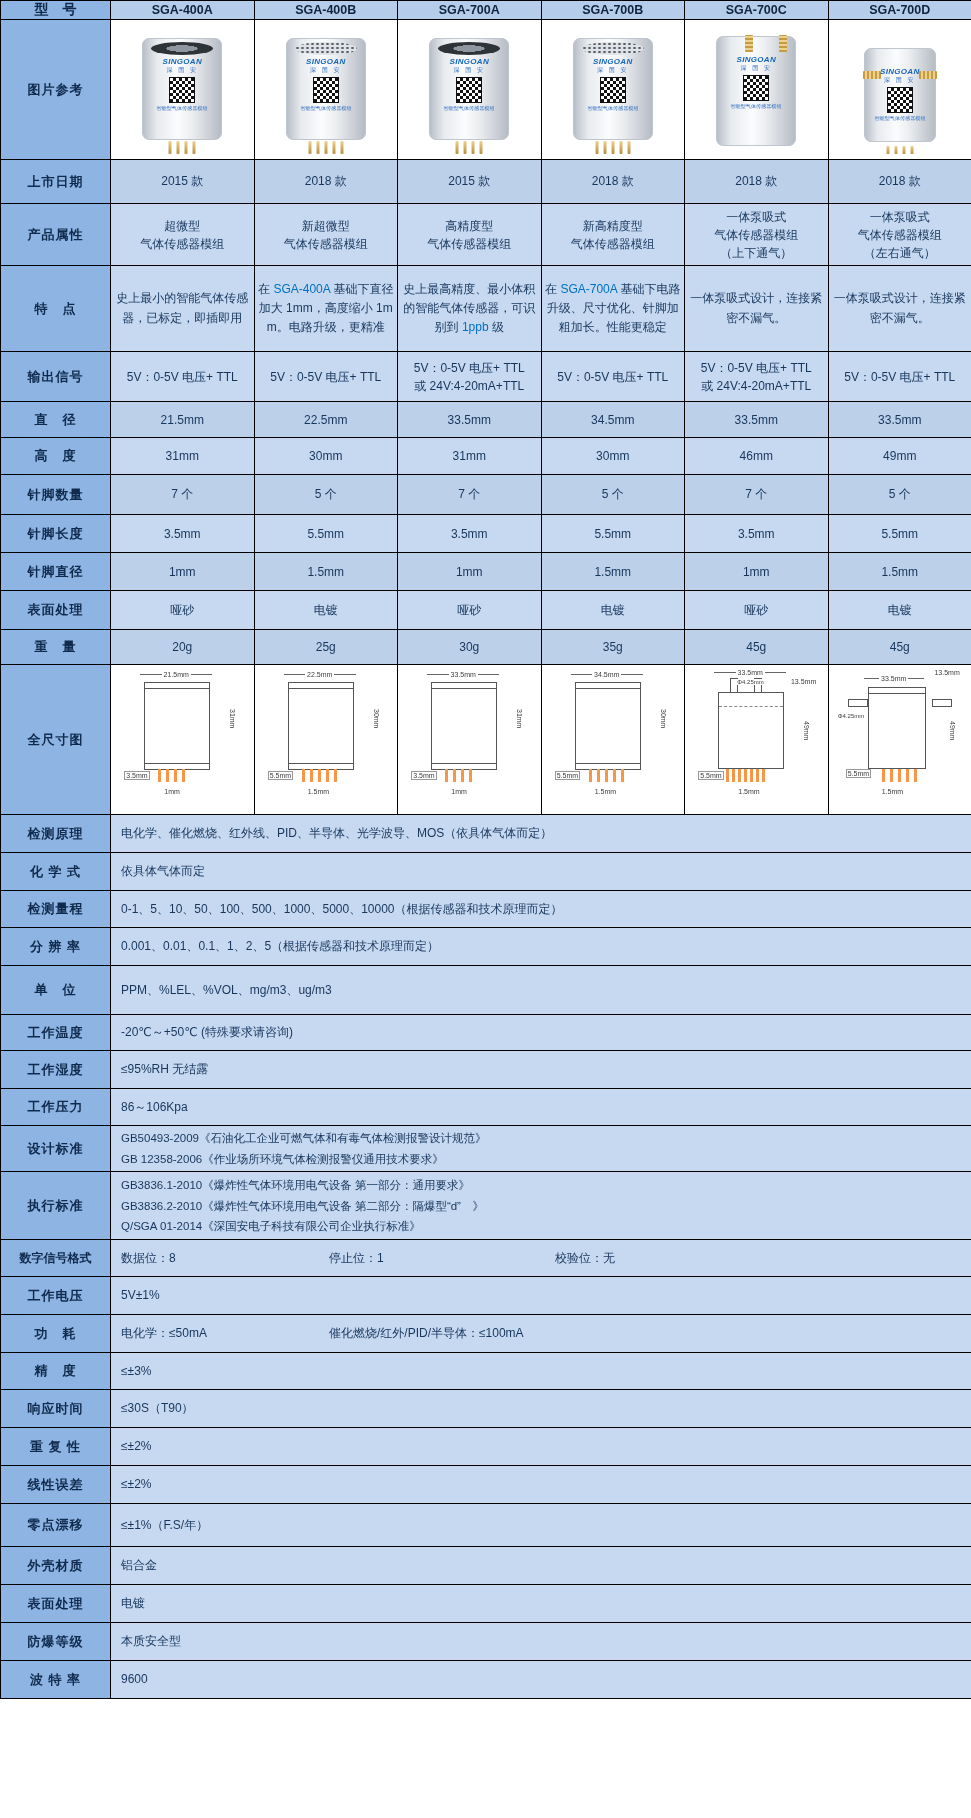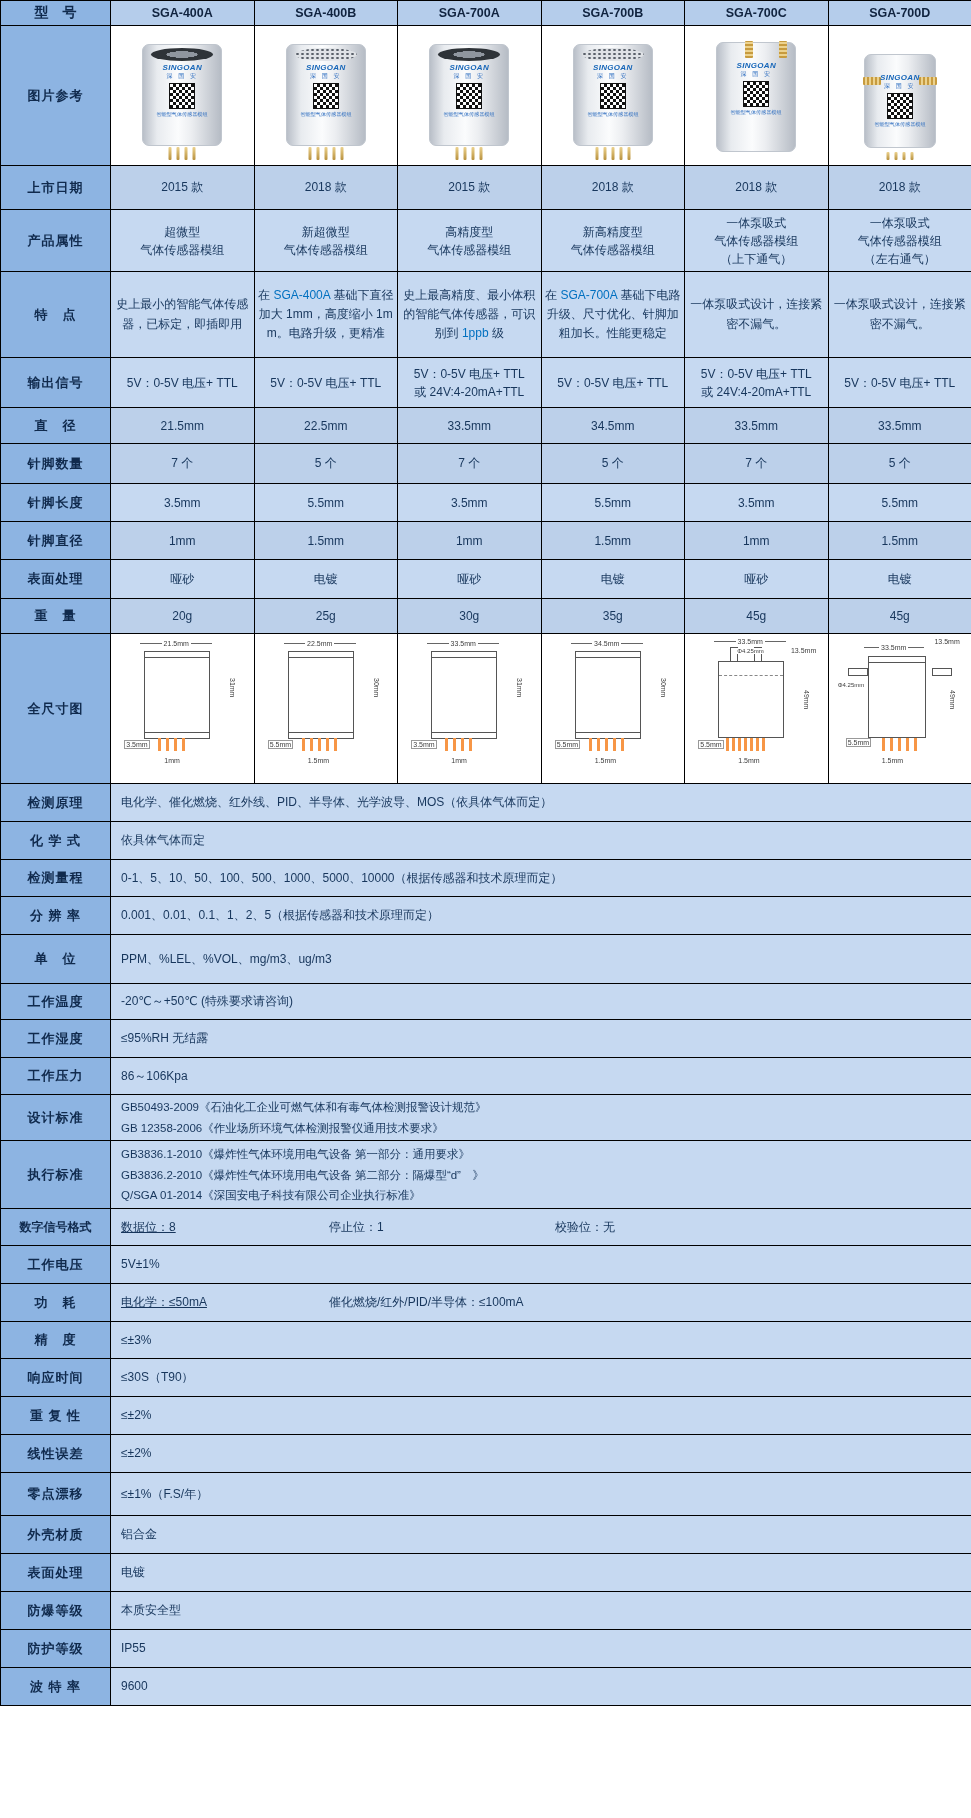--- a/index.html
+++ b/index.html
@@ -14,21 +14,21 @@
   th.mh{background:#b5cdeb;font-weight:bold;font-size:12.5px;color:#10233f;}
   td.v{background:#c6d9f1;}
   tr.alt td.v{background:#bcd0ea;}
   td.ml{white-space:pre-line;line-height:1.5;}
   td.imgcell,td.diagcell{background:#fff;padding:0;text-decoration:underline;}
   td.wv{background:#c6d9f1;text-align:left;padding:2px 4px 2px 10px;white-space:pre-line;line-height:1.75;}
   td.wv.small{font-size:11.5px;line-height:1.8;}
   .hl{color:#0070c0;}
   .seg{display:inline;}
   .part{display:inline-block;text-align:left;}
-  .part.w1{width:208px;text-decoration:underline;}
+  .part.w1{width:208px;}
   .part.w2{width:226px;}
 
   
   .prod{position:relative;width:104px;height:132px;margin:2px auto;}
   .pr-body{position:absolute;left:50%;transform:translateX(-50%);bottom:16px;width:78px;height:100px;
     border:1px solid #c0c6ce;border-radius:7px;
     background:linear-gradient(90deg,#b9bfc8 0%,#e8ebef 18%,#fbfcfd 45%,#eceef1 62%,#b6bcc5 100%);}
   .pr-top{position:absolute;top:3px;left:50%;transform:translateX(-50%);width:62px;height:13px;border-radius:50%;}
   .p-ring .pr-top{background:radial-gradient(ellipse at center,#8f969f 35%,#2e3338 36% 78%,#6a7078 79%);}
   .p-dots .pr-top{background:radial-gradient(circle,#596069 1px,transparent 1.4px) 0 0/5px 4px,#dfe2e6;}
@@ -93,21 +93,21 @@
       <col class="c-label">
       <col class="c-m">
       <col class="c-m">
       <col class="c-m">
       <col class="c-m">
       <col class="c-m">
       <col class="c-m">
     </colgroup>
 
 <tbody>
-      <tr style="height:25px">
+      <tr style="height:19px">
   <th class="corner">型　号</th>
   <th class="mh">SGA-400A</th>
   <th class="mh">SGA-400B</th>
   <th class="mh">SGA-700A</th>
   <th class="mh">SGA-700B</th>
   <th class="mh">SGA-700C</th>
   <th class="mh">SGA-700D</th>
 </tr>
 
 <tr style="height:140px">
@@ -279,20 +279,29 @@
 <tr style="height:36px" class="alt">
   <th class="lbl">直　径</th>
   <td class="v">21.5mm</td>
   <td class="v">22.5mm</td>
   <td class="v">33.5mm</td>
   <td class="v">34.5mm</td>
   <td class="v">33.5mm</td>
   <td class="v">33.5mm</td>
 </tr>
 
+<tr style="height:37px">
+  <th class="lbl">高　度</th>
+  <td class="v">31mm</td>
+  <td class="v">30mm</td>
+  <td class="v">31mm</td>
+  <td class="v">30mm</td>
+  <td class="v">46mm</td>
+  <td class="v">49mm</td>
+</tr>
 
 <tr style="height:40px" class="alt">
   <th class="lbl">针脚数量</th>
   <td class="v">7 个</td>
   <td class="v">5 个</td>
   <td class="v">7 个</td>
   <td class="v">5 个</td>
   <td class="v">7 个</td>
   <td class="v">5 个</td>
 </tr>
@@ -550,22 +559,18 @@
       </tr>
 <tr style="height:38px">
         <th class="lbl">表面处理</th>
         <td class="wv" colspan="6">电镀</td>
       </tr>
 <tr style="height:38px">
         <th class="lbl">防爆等级</th>
         <td class="wv" colspan="6">本质安全型</td>
       </tr>
 <tr style="height:38px">
-        <th class="lbl">防护等级</th>
-        <td class="wv" colspan="6">IP55</td>
-      </tr>
-<tr style="height:38px">
         <th class="lbl">波 特 率</th>
         <td class="wv" colspan="6">9600</td>
       </tr>
 
 </tbody>
   </table>
 
 </body></html>

